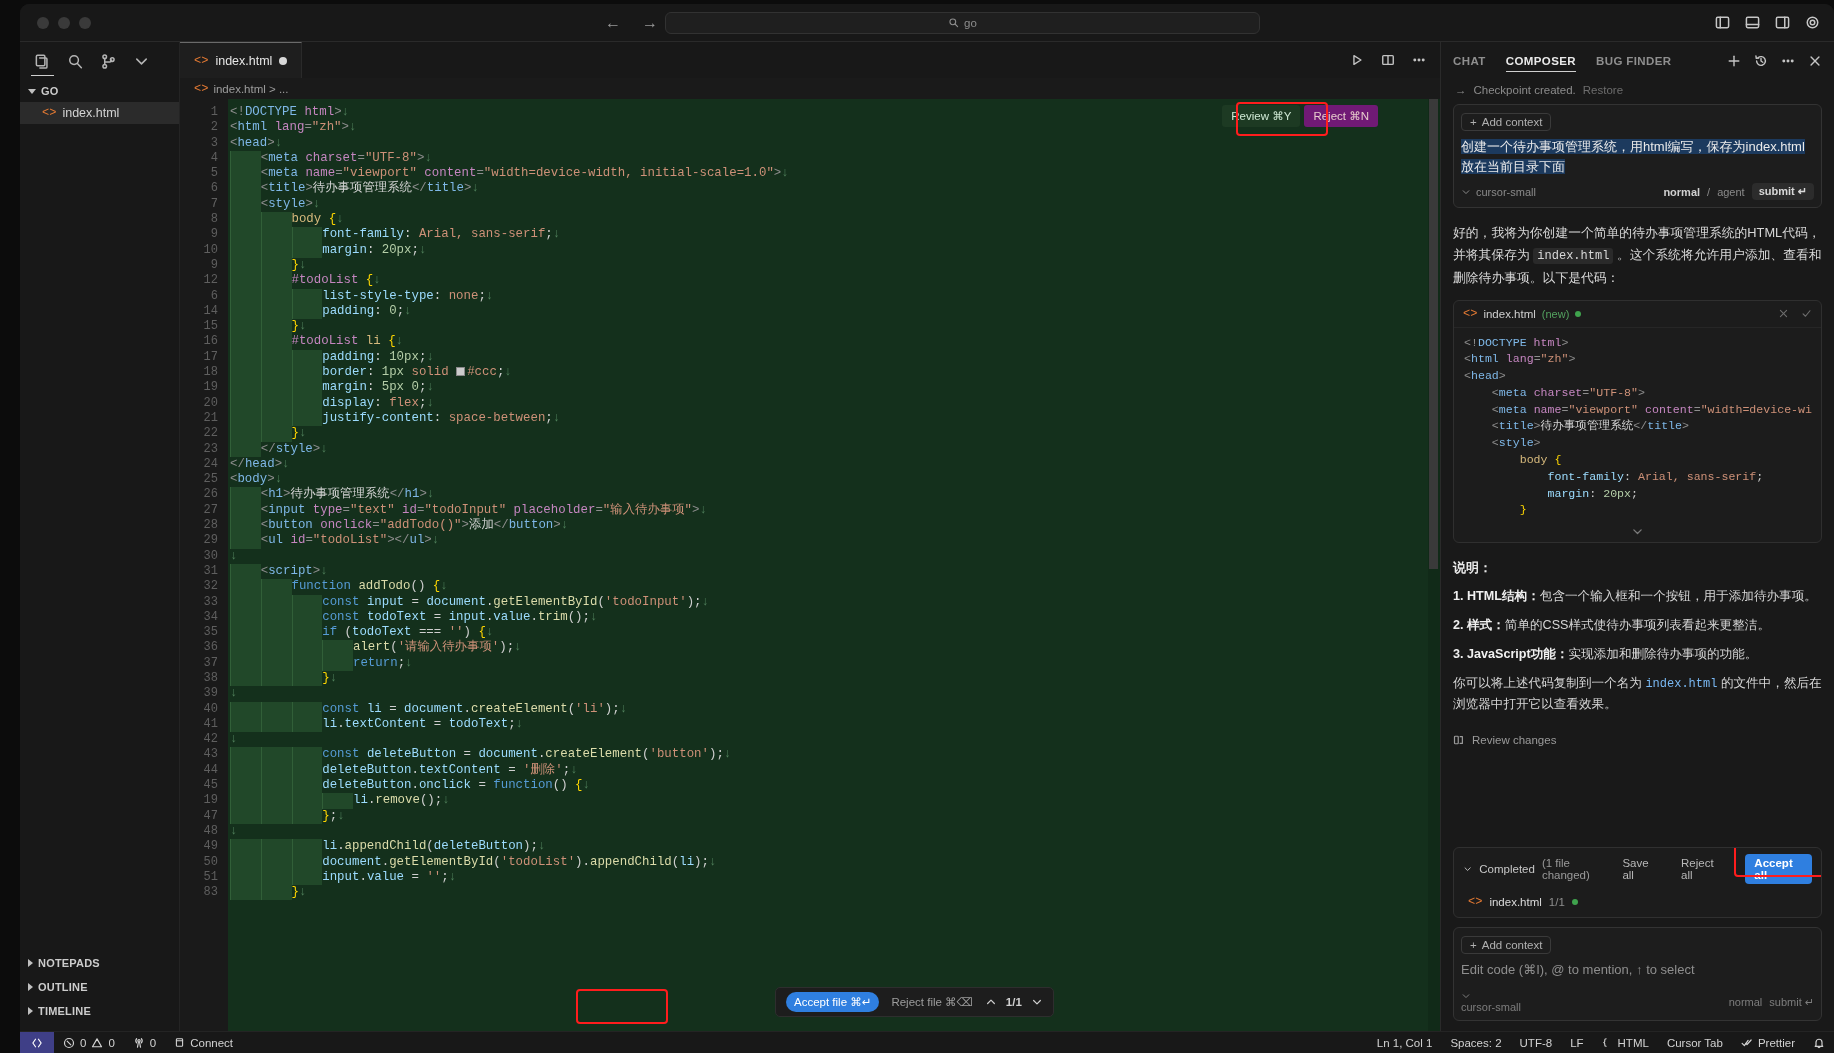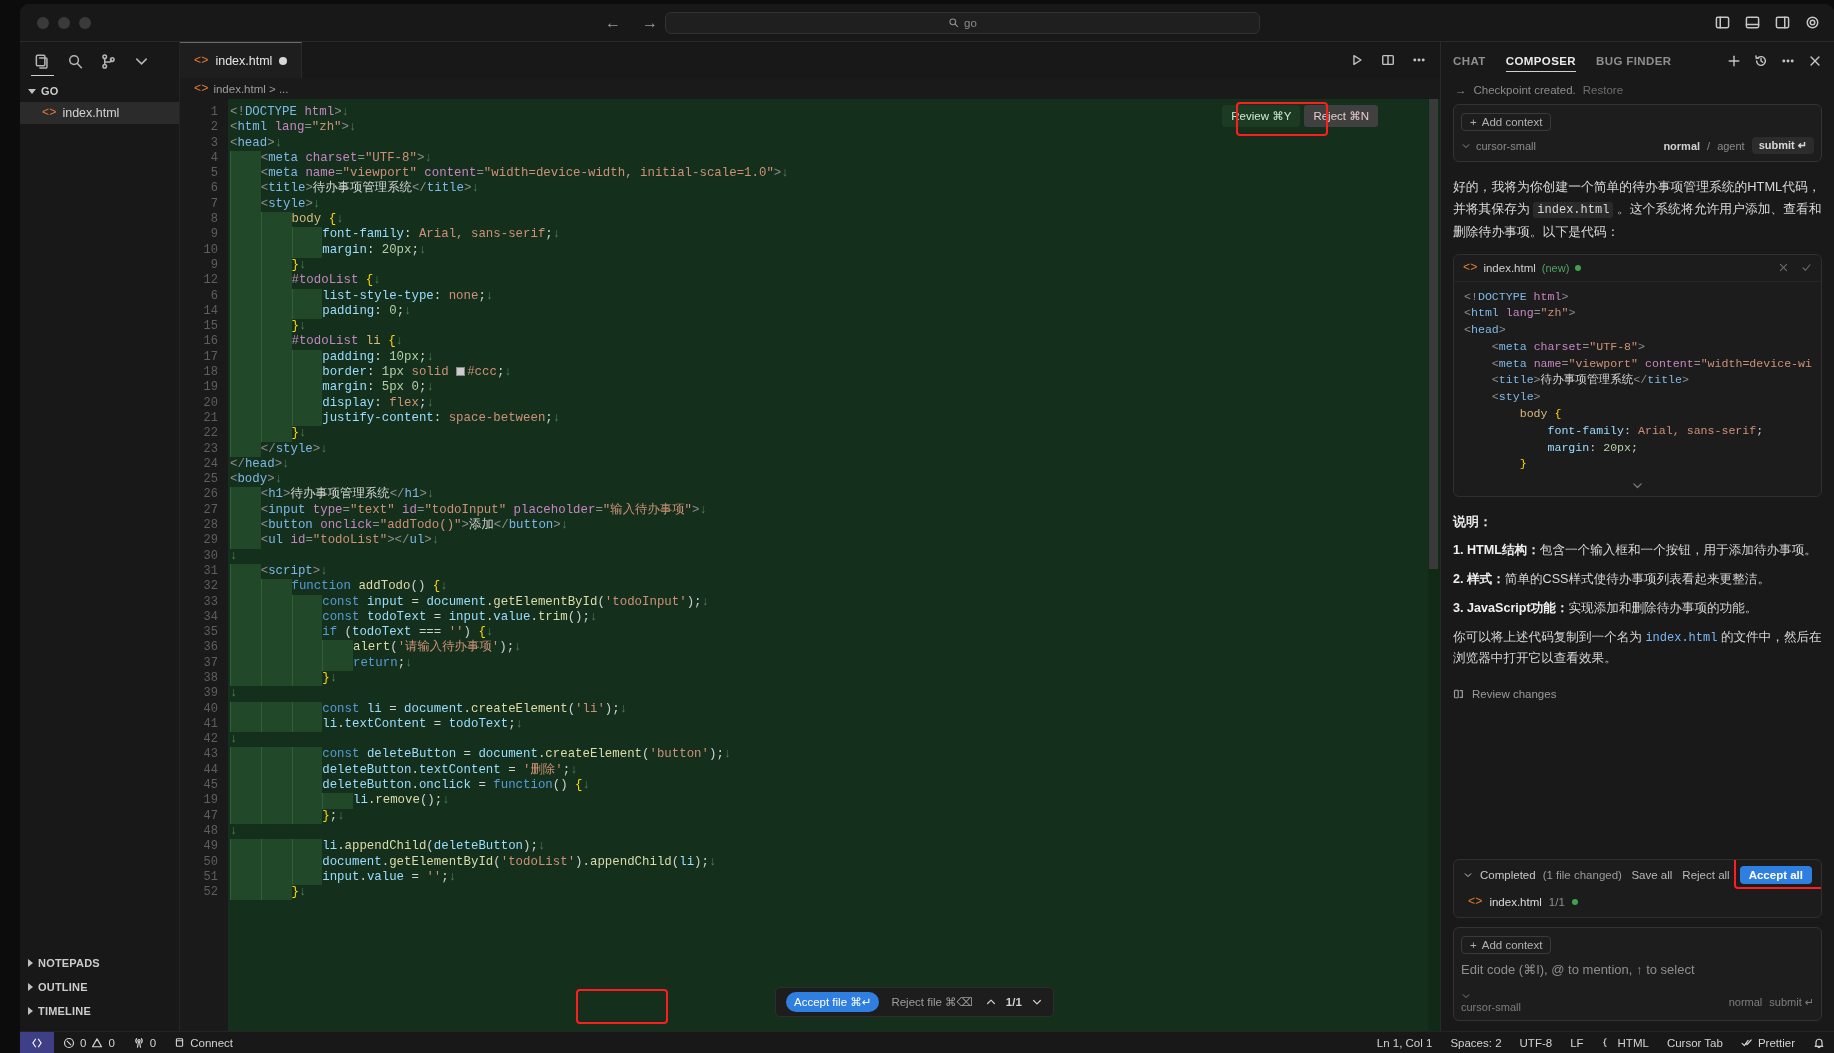--- a/index.html
+++ b/index.html
@@ -122,21 +122,21 @@
   .t-eol{color:#4f7f5a}
   .swatch{display:inline-block;width:9px;height:9px;background:#ccc;vertical-align:-1px;margin-right:2px;border:1px solid #888;}
 
   
   .escroll{position:absolute; right:0; top:0; bottom:0; width:12px; background:rgba(0,0,0,.12);}
   .escroll .thumb{position:absolute; top:0; left:1px; width:9px; height:470px; background:#3a3a3a;}
 
   
   .ar-wrap{position:absolute; top:6px; right:62px; display:flex; gap:4px; z-index:5;}
   .ar-accept{background:#1d3a23; color:#cfe8d4; font-size:11.5px; padding:4px 9px; border-radius:3px;}
-  .ar-reject{background:#404040; color:#e7cccc; font-size:11.5px; padding:4px 9px; border-radius:3px;}
+  .ar-reject{background:#701a75; color:#e7cccc; font-size:11.5px; padding:4px 9px; border-radius:3px;}
   .redbox{position:absolute; border:2.5px solid #ff1d1d; border-radius:4px; pointer-events:none; z-index:9;}
 
   
   .afwidget{
     position:absolute; left:595px; bottom:14px; display:flex; align-items:center; gap:12px;
     background:#1d1d1d; border:1px solid #2e2e2e; border-radius:5px; padding:4px 10px; z-index:8;
     font-size:11.5px; color:#9d9d9d;
   }
   .af-btn{background:#2f7fe0; color:#fff; border-radius:10px; padding:3px 8px; font-size:11.5px;}
   .af-rej{color:#9d9d9d;}
@@ -206,21 +206,21 @@
   .blue-code{color:#79b8f3; font-family:"Liberation Mono", monospace; font-size:12px;}
   .review{
     margin-top:20px; display:flex; align-items:center; gap:7px; font-size:11.5px; color:#9b9b9b;
   }
   .chat-bottom{flex:0 0 auto; padding:0 12px 10px;}
   .completed{
     border:1px solid #303030; border-radius:6px; background:#1c1c1c; overflow:hidden; position:relative;
   }
   .comp-head{display:flex; align-items:center; gap:7px; padding:6px 9px; font-size:11.5px; color:#c8c8c8;}
   .comp-head .cnt{color:#9a9a9a;}
-  .comp-head .right{margin-left:auto; display:flex; align-items:center; gap:10px; font-size:11.5px; color:#b8b8b8;}
+  .comp-head .right{margin-left:auto; display:flex; align-items:center; gap:22px; font-size:11.5px; color:#b8b8b8;}
   .accept-all{background:#2f7fe0; color:#fff; font-weight:bold; border-radius:4px; padding:3px 9px;}
   .comp-file{display:flex; align-items:center; gap:7px; padding:5px 9px 8px 14px; font-size:11.5px; color:#dcdcdc;}
   .comp-file .frac{color:#8e8e8e;}
   .inputbox{
     margin-top:9px; border:1px solid #333; border-radius:6px; background:#1d1d1d; padding:7px;
   }
   .inputhint{margin-top:8px; font-size:13px; color:#8e8e8e;}
   .inputfoot{display:flex; align-items:center; margin-top:14px; font-size:11px; color:#7d7d7d;}
   .inputfoot .right{margin-left:auto; display:flex; align-items:center; gap:7px;}
 
@@ -406,21 +406,21 @@
               <div class="ln">42</div>
               <div class="ln">43</div>
               <div class="ln">44</div>
               <div class="ln">45</div>
               <div class="ln">19</div>
               <div class="ln">47</div>
               <div class="ln">48</div>
               <div class="ln">49</div>
               <div class="ln">50</div>
               <div class="ln">51</div>
-              <div class="ln">52</div>
+              <div class="ln">83</div>
             </div>
           <div class="codearea" id="codearea"><div class="ln"><span class="t-br">&lt;!</span><span class="t-tag">DOCTYPE</span> <span class="t-attr">html</span><span class="t-br">&gt;</span><span class="t-eol">↓</span></div><div class="ln"><span class="t-br">&lt;</span><span class="t-tag">html</span> <span class="t-attr">lang</span><span class="t-br">=</span><span class="t-str">"zh"</span><span class="t-br">&gt;</span><span class="t-eol">↓</span></div><div class="ln"><span class="t-br">&lt;</span><span class="t-tag">head</span><span class="t-br">&gt;</span><span class="t-eol">↓</span></div><div class="ln"><span class="ind">&nbsp;&nbsp;&nbsp;&nbsp;</span><span class="t-br">&lt;</span><span class="t-tag">meta</span> <span class="t-attr">charset</span><span class="t-br">=</span><span class="t-str">"UTF-8"</span><span class="t-br">&gt;</span><span class="t-eol">↓</span></div><div class="ln"><span class="ind">&nbsp;&nbsp;&nbsp;&nbsp;</span><span class="t-br">&lt;</span><span class="t-tag">meta</span> <span class="t-attr">name</span><span class="t-br">=</span><span class="t-str">"viewport"</span> <span class="t-attr">content</span><span class="t-br">=</span><span class="t-str">"width=device-width, initial-scale=1.0"</span><span class="t-br">&gt;</span><span class="t-eol">↓</span></div><div class="ln"><span class="ind">&nbsp;&nbsp;&nbsp;&nbsp;</span><span class="t-br">&lt;</span><span class="t-tag">title</span><span class="t-br">&gt;</span><span class="t-txt">待办事项管理系统</span><span class="t-br">&lt;/</span><span class="t-tag">title</span><span class="t-br">&gt;</span><span class="t-eol">↓</span></div><div class="ln"><span class="ind">&nbsp;&nbsp;&nbsp;&nbsp;</span><span class="t-br">&lt;</span><span class="t-tag">style</span><span class="t-br">&gt;</span><span class="t-eol">↓</span></div><div class="ln"><span class="ind">&nbsp;&nbsp;&nbsp;&nbsp;</span><span class="ind">&nbsp;&nbsp;&nbsp;&nbsp;</span><span class="t-sel">body</span> <span class="t-brace">{</span><span class="t-eol">↓</span></div><div class="ln"><span class="ind">&nbsp;&nbsp;&nbsp;&nbsp;</span><span class="ind">&nbsp;&nbsp;&nbsp;&nbsp;</span><span class="ind">&nbsp;&nbsp;&nbsp;&nbsp;</span><span class="t-prop">font-family</span><span class="t-punct">:</span> <span class="t-val">Arial, sans-serif</span><span class="t-punct">;</span><span class="t-eol">↓</span></div><div class="ln"><span class="ind">&nbsp;&nbsp;&nbsp;&nbsp;</span><span class="ind">&nbsp;&nbsp;&nbsp;&nbsp;</span><span class="ind">&nbsp;&nbsp;&nbsp;&nbsp;</span><span class="t-prop">margin</span><span class="t-punct">:</span> <span class="t-num">20px</span><span class="t-punct">;</span><span class="t-eol">↓</span></div><div class="ln"><span class="ind">&nbsp;&nbsp;&nbsp;&nbsp;</span><span class="ind">&nbsp;&nbsp;&nbsp;&nbsp;</span><span class="t-brace">}</span><span class="t-eol">↓</span></div><div class="ln"><span class="ind">&nbsp;&nbsp;&nbsp;&nbsp;</span><span class="ind">&nbsp;&nbsp;&nbsp;&nbsp;</span><span class="t-attr">#todoList</span> <span class="t-brace">{</span><span class="t-eol">↓</span></div><div class="ln"><span class="ind">&nbsp;&nbsp;&nbsp;&nbsp;</span><span class="ind">&nbsp;&nbsp;&nbsp;&nbsp;</span><span class="ind">&nbsp;&nbsp;&nbsp;&nbsp;</span><span class="t-prop">list-style-type</span><span class="t-punct">:</span> <span class="t-val">none</span><span class="t-punct">;</span><span class="t-eol">↓</span></div><div class="ln"><span class="ind">&nbsp;&nbsp;&nbsp;&nbsp;</span><span class="ind">&nbsp;&nbsp;&nbsp;&nbsp;</span><span class="ind">&nbsp;&nbsp;&nbsp;&nbsp;</span><span class="t-prop">padding</span><span class="t-punct">:</span> <span class="t-num">0</span><span class="t-punct">;</span><span class="t-eol">↓</span></div><div class="ln"><span class="ind">&nbsp;&nbsp;&nbsp;&nbsp;</span><span class="ind">&nbsp;&nbsp;&nbsp;&nbsp;</span><span class="t-brace">}</span><span class="t-eol">↓</span></div><div class="ln"><span class="ind">&nbsp;&nbsp;&nbsp;&nbsp;</span><span class="ind">&nbsp;&nbsp;&nbsp;&nbsp;</span><span class="t-attr">#todoList</span> <span class="t-sel">li</span> <span class="t-brace">{</span><span class="t-eol">↓</span></div><div class="ln"><span class="ind">&nbsp;&nbsp;&nbsp;&nbsp;</span><span class="ind">&nbsp;&nbsp;&nbsp;&nbsp;</span><span class="ind">&nbsp;&nbsp;&nbsp;&nbsp;</span><span class="t-prop">padding</span><span class="t-punct">:</span> <span class="t-num">10px</span><span class="t-punct">;</span><span class="t-eol">↓</span></div><div class="ln"><span class="ind">&nbsp;&nbsp;&nbsp;&nbsp;</span><span class="ind">&nbsp;&nbsp;&nbsp;&nbsp;</span><span class="ind">&nbsp;&nbsp;&nbsp;&nbsp;</span><span class="t-prop">border</span><span class="t-punct">:</span> <span class="t-num">1px</span> <span class="t-val">solid</span> <span class="swatch"></span><span class="t-val">#ccc</span><span class="t-punct">;</span><span class="t-eol">↓</span></div><div class="ln"><span class="ind">&nbsp;&nbsp;&nbsp;&nbsp;</span><span class="ind">&nbsp;&nbsp;&nbsp;&nbsp;</span><span class="ind">&nbsp;&nbsp;&nbsp;&nbsp;</span><span class="t-prop">margin</span><span class="t-punct">:</span> <span class="t-num">5px 0</span><span class="t-punct">;</span><span class="t-eol">↓</span></div><div class="ln"><span class="ind">&nbsp;&nbsp;&nbsp;&nbsp;</span><span class="ind">&nbsp;&nbsp;&nbsp;&nbsp;</span><span class="ind">&nbsp;&nbsp;&nbsp;&nbsp;</span><span class="t-prop">display</span><span class="t-punct">:</span> <span class="t-val">flex</span><span class="t-punct">;</span><span class="t-eol">↓</span></div><div class="ln"><span class="ind">&nbsp;&nbsp;&nbsp;&nbsp;</span><span class="ind">&nbsp;&nbsp;&nbsp;&nbsp;</span><span class="ind">&nbsp;&nbsp;&nbsp;&nbsp;</span><span class="t-prop">justify-content</span><span class="t-punct">:</span> <span class="t-val">space-between</span><span class="t-punct">;</span><span class="t-eol">↓</span></div><div class="ln"><span class="ind">&nbsp;&nbsp;&nbsp;&nbsp;</span><span class="ind">&nbsp;&nbsp;&nbsp;&nbsp;</span><span class="t-brace">}</span><span class="t-eol">↓</span></div><div class="ln"><span class="ind">&nbsp;&nbsp;&nbsp;&nbsp;</span><span class="t-br">&lt;/</span><span class="t-tag">style</span><span class="t-br">&gt;</span><span class="t-eol">↓</span></div><div class="ln"><span class="t-br">&lt;/</span><span class="t-tag">head</span><span class="t-br">&gt;</span><span class="t-eol">↓</span></div><div class="ln"><span class="t-br">&lt;</span><span class="t-tag">body</span><span class="t-br">&gt;</span><span class="t-eol">↓</span></div><div class="ln"><span class="ind">&nbsp;&nbsp;&nbsp;&nbsp;</span><span class="t-br">&lt;</span><span class="t-tag">h1</span><span class="t-br">&gt;</span><span class="t-txt">待办事项管理系统</span><span class="t-br">&lt;/</span><span class="t-tag">h1</span><span class="t-br">&gt;</span><span class="t-eol">↓</span></div><div class="ln"><span class="ind">&nbsp;&nbsp;&nbsp;&nbsp;</span><span class="t-br">&lt;</span><span class="t-tag">input</span> <span class="t-attr">type</span><span class="t-br">=</span><span class="t-str">"text"</span> <span class="t-attr">id</span><span class="t-br">=</span><span class="t-str">"todoInput"</span> <span class="t-attr">placeholder</span><span class="t-br">=</span><span class="t-str">"输入待办事项"</span><span class="t-br">&gt;</span><span class="t-eol">↓</span></div><div class="ln"><span class="ind">&nbsp;&nbsp;&nbsp;&nbsp;</span><span class="t-br">&lt;</span><span class="t-tag">button</span> <span class="t-attr">onclick</span><span class="t-br">=</span><span class="t-str">"addTodo()"</span><span class="t-br">&gt;</span><span class="t-txt">添加</span><span class="t-br">&lt;/</span><span class="t-tag">button</span><span class="t-br">&gt;</span><span class="t-eol">↓</span></div><div class="ln"><span class="ind">&nbsp;&nbsp;&nbsp;&nbsp;</span><span class="t-br">&lt;</span><span class="t-tag">ul</span> <span class="t-attr">id</span><span class="t-br">=</span><span class="t-str">"todoList"</span><span class="t-br">&gt;&lt;/</span><span class="t-tag">ul</span><span class="t-br">&gt;</span><span class="t-eol">↓</span></div><div class="ln"><span class="t-eol">↓</span></div><div class="ln"><span class="ind">&nbsp;&nbsp;&nbsp;&nbsp;</span><span class="t-br">&lt;</span><span class="t-tag">script</span><span class="t-br">&gt;</span><span class="t-eol">↓</span></div><div class="ln"><span class="ind">&nbsp;&nbsp;&nbsp;&nbsp;</span><span class="ind">&nbsp;&nbsp;&nbsp;&nbsp;</span><span class="t-kw">function</span> <span class="t-fn">addTodo</span><span class="t-punct">()</span> <span class="t-brace">{</span><span class="t-eol">↓</span></div><div class="ln"><span class="ind">&nbsp;&nbsp;&nbsp;&nbsp;</span><span class="ind">&nbsp;&nbsp;&nbsp;&nbsp;</span><span class="ind">&nbsp;&nbsp;&nbsp;&nbsp;</span><span class="t-kw">const</span> <span class="t-var">input</span> <span class="t-punct">=</span> <span class="t-var">document</span><span class="t-punct">.</span><span class="t-meth">getElementById</span><span class="t-punct">(</span><span class="t-str">'todoInput'</span><span class="t-punct">);</span><span class="t-eol">↓</span></div><div class="ln"><span class="ind">&nbsp;&nbsp;&nbsp;&nbsp;</span><span class="ind">&nbsp;&nbsp;&nbsp;&nbsp;</span><span class="ind">&nbsp;&nbsp;&nbsp;&nbsp;</span><span class="t-kw">const</span> <span class="t-var">todoText</span> <span class="t-punct">=</span> <span class="t-var">input</span><span class="t-punct">.</span><span class="t-var">value</span><span class="t-punct">.</span><span class="t-meth">trim</span><span class="t-punct">();</span><span class="t-eol">↓</span></div><div class="ln"><span class="ind">&nbsp;&nbsp;&nbsp;&nbsp;</span><span class="ind">&nbsp;&nbsp;&nbsp;&nbsp;</span><span class="ind">&nbsp;&nbsp;&nbsp;&nbsp;</span><span class="t-kw">if</span> <span class="t-punct">(</span><span class="t-var">todoText</span> <span class="t-punct">===</span> <span class="t-str">''</span><span class="t-punct">)</span> <span class="t-brace">{</span><span class="t-eol">↓</span></div><div class="ln"><span class="ind">&nbsp;&nbsp;&nbsp;&nbsp;</span><span class="ind">&nbsp;&nbsp;&nbsp;&nbsp;</span><span class="ind">&nbsp;&nbsp;&nbsp;&nbsp;</span><span class="ind">&nbsp;&nbsp;&nbsp;&nbsp;</span><span class="t-fn">alert</span><span class="t-punct">(</span><span class="t-str">'请输入待办事项'</span><span class="t-punct">);</span><span class="t-eol">↓</span></div><div class="ln"><span class="ind">&nbsp;&nbsp;&nbsp;&nbsp;</span><span class="ind">&nbsp;&nbsp;&nbsp;&nbsp;</span><span class="ind">&nbsp;&nbsp;&nbsp;&nbsp;</span><span class="ind">&nbsp;&nbsp;&nbsp;&nbsp;</span><span class="t-kw">return</span><span class="t-punct">;</span><span class="t-eol">↓</span></div><div class="ln"><span class="ind">&nbsp;&nbsp;&nbsp;&nbsp;</span><span class="ind">&nbsp;&nbsp;&nbsp;&nbsp;</span><span class="ind">&nbsp;&nbsp;&nbsp;&nbsp;</span><span class="t-brace">}</span><span class="t-eol">↓</span></div><div class="ln"><span class="t-eol">↓</span></div><div class="ln"><span class="ind">&nbsp;&nbsp;&nbsp;&nbsp;</span><span class="ind">&nbsp;&nbsp;&nbsp;&nbsp;</span><span class="ind">&nbsp;&nbsp;&nbsp;&nbsp;</span><span class="t-kw">const</span> <span class="t-var">li</span> <span class="t-punct">=</span> <span class="t-var">document</span><span class="t-punct">.</span><span class="t-meth">createElement</span><span class="t-punct">(</span><span class="t-str">'li'</span><span class="t-punct">);</span><span class="t-eol">↓</span></div><div class="ln"><span class="ind">&nbsp;&nbsp;&nbsp;&nbsp;</span><span class="ind">&nbsp;&nbsp;&nbsp;&nbsp;</span><span class="ind">&nbsp;&nbsp;&nbsp;&nbsp;</span><span class="t-var">li</span><span class="t-punct">.</span><span class="t-var">textContent</span> <span class="t-punct">=</span> <span class="t-var">todoText</span><span class="t-punct">;</span><span class="t-eol">↓</span></div><div class="ln"><span class="t-eol">↓</span></div><div class="ln"><span class="ind">&nbsp;&nbsp;&nbsp;&nbsp;</span><span class="ind">&nbsp;&nbsp;&nbsp;&nbsp;</span><span class="ind">&nbsp;&nbsp;&nbsp;&nbsp;</span><span class="t-kw">const</span> <span class="t-var">deleteButton</span> <span class="t-punct">=</span> <span class="t-var">document</span><span class="t-punct">.</span><span class="t-meth">createElement</span><span class="t-punct">(</span><span class="t-str">'button'</span><span class="t-punct">);</span><span class="t-eol">↓</span></div><div class="ln"><span class="ind">&nbsp;&nbsp;&nbsp;&nbsp;</span><span class="ind">&nbsp;&nbsp;&nbsp;&nbsp;</span><span class="ind">&nbsp;&nbsp;&nbsp;&nbsp;</span><span class="t-var">deleteButton</span><span class="t-punct">.</span><span class="t-var">textContent</span> <span class="t-punct">=</span> <span class="t-str">'删除'</span><span class="t-punct">;</span><span class="t-eol">↓</span></div><div class="ln"><span class="ind">&nbsp;&nbsp;&nbsp;&nbsp;</span><span class="ind">&nbsp;&nbsp;&nbsp;&nbsp;</span><span class="ind">&nbsp;&nbsp;&nbsp;&nbsp;</span><span class="t-var">deleteButton</span><span class="t-punct">.</span><span class="t-var">onclick</span> <span class="t-punct">=</span> <span class="t-kw">function</span><span class="t-punct">()</span> <span class="t-brace">{</span><span class="t-eol">↓</span></div><div class="ln"><span class="ind">&nbsp;&nbsp;&nbsp;&nbsp;</span><span class="ind">&nbsp;&nbsp;&nbsp;&nbsp;</span><span class="ind">&nbsp;&nbsp;&nbsp;&nbsp;</span><span class="ind">&nbsp;&nbsp;&nbsp;&nbsp;</span><span class="t-var">li</span><span class="t-punct">.</span><span class="t-meth">remove</span><span class="t-punct">();</span><span class="t-eol">↓</span></div><div class="ln"><span class="ind">&nbsp;&nbsp;&nbsp;&nbsp;</span><span class="ind">&nbsp;&nbsp;&nbsp;&nbsp;</span><span class="ind">&nbsp;&nbsp;&nbsp;&nbsp;</span><span class="t-brace">}</span><span class="t-punct">;</span><span class="t-eol">↓</span></div><div class="ln"><span class="t-eol">↓</span></div><div class="ln"><span class="ind">&nbsp;&nbsp;&nbsp;&nbsp;</span><span class="ind">&nbsp;&nbsp;&nbsp;&nbsp;</span><span class="ind">&nbsp;&nbsp;&nbsp;&nbsp;</span><span class="t-var">li</span><span class="t-punct">.</span><span class="t-meth">appendChild</span><span class="t-punct">(</span><span class="t-var">deleteButton</span><span class="t-punct">);</span><span class="t-eol">↓</span></div><div class="ln"><span class="ind">&nbsp;&nbsp;&nbsp;&nbsp;</span><span class="ind">&nbsp;&nbsp;&nbsp;&nbsp;</span><span class="ind">&nbsp;&nbsp;&nbsp;&nbsp;</span><span class="t-var">document</span><span class="t-punct">.</span><span class="t-meth">getElementById</span><span class="t-punct">(</span><span class="t-str">'todoList'</span><span class="t-punct">).</span><span class="t-meth">appendChild</span><span class="t-punct">(</span><span class="t-var">li</span><span class="t-punct">);</span><span class="t-eol">↓</span></div><div class="ln"><span class="ind">&nbsp;&nbsp;&nbsp;&nbsp;</span><span class="ind">&nbsp;&nbsp;&nbsp;&nbsp;</span><span class="ind">&nbsp;&nbsp;&nbsp;&nbsp;</span><span class="t-var">input</span><span class="t-punct">.</span><span class="t-var">value</span> <span class="t-punct">=</span> <span class="t-str">''</span><span class="t-punct">;</span><span class="t-eol">↓</span></div><div class="ln"><span class="ind">&nbsp;&nbsp;&nbsp;&nbsp;</span><span class="ind">&nbsp;&nbsp;&nbsp;&nbsp;</span><span class="t-brace">}</span><span class="t-eol">↓</span></div></div>
         </div>
 
         <div class="escroll">
           <div class="thumb"></div>
         </div>
 
         <div class="ar-wrap">
           <span class="ar-accept">Review ⌘Y</span>
@@ -478,20 +478,21 @@
         <span class="restore">Restore</span>
       </div>
 
       <div class="chat-scroll">
 
         <div class="promptbox">
           <div class="addctx">
             <span>+</span>
             <span>Add context</span>
           </div>
+          <div class="prompt-text"><span>创建一个待办事项管理系统，用html编写，保存为index.html 放在当前目录下面</span></div>
           <div class="promptfoot">
             <span class="model">
               <svg viewBox="0 0 16 16" style="width:10px;height:10px">
                   <polyline points="3.5,6 8,10.5 12.5,6"></polyline>
                 </svg>
               <span>cursor-small</span>
             </span>
             <span class="right">
               <span class="mode">normal</span>
               <span>/</span>

